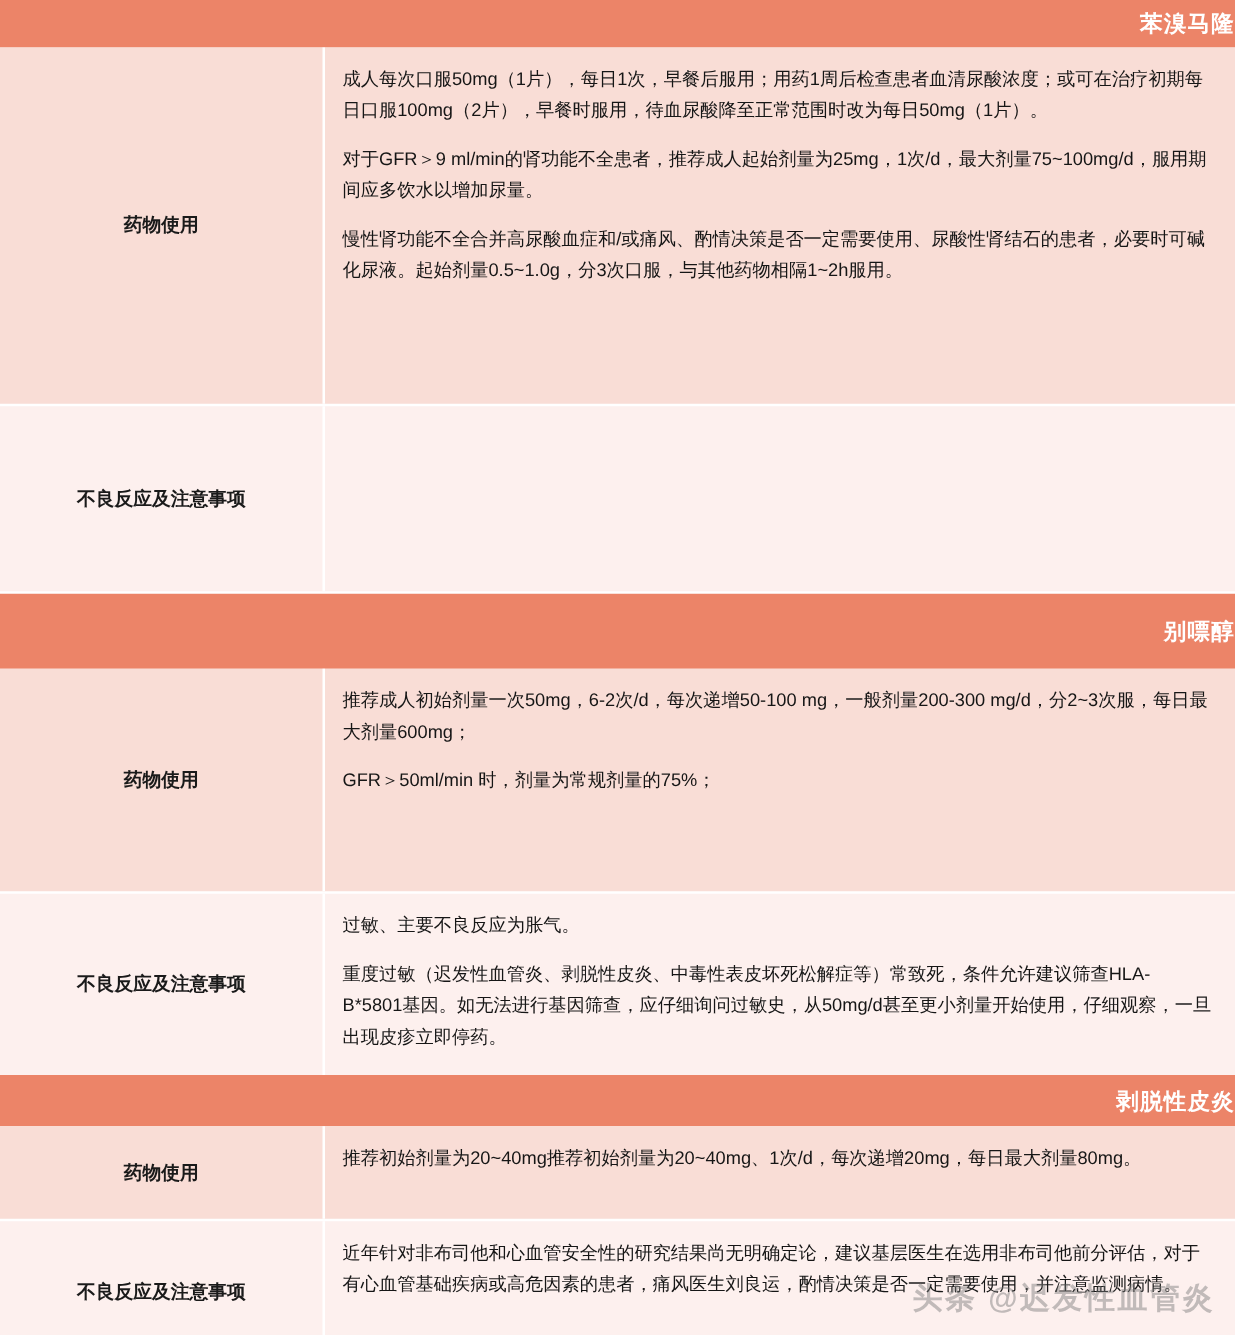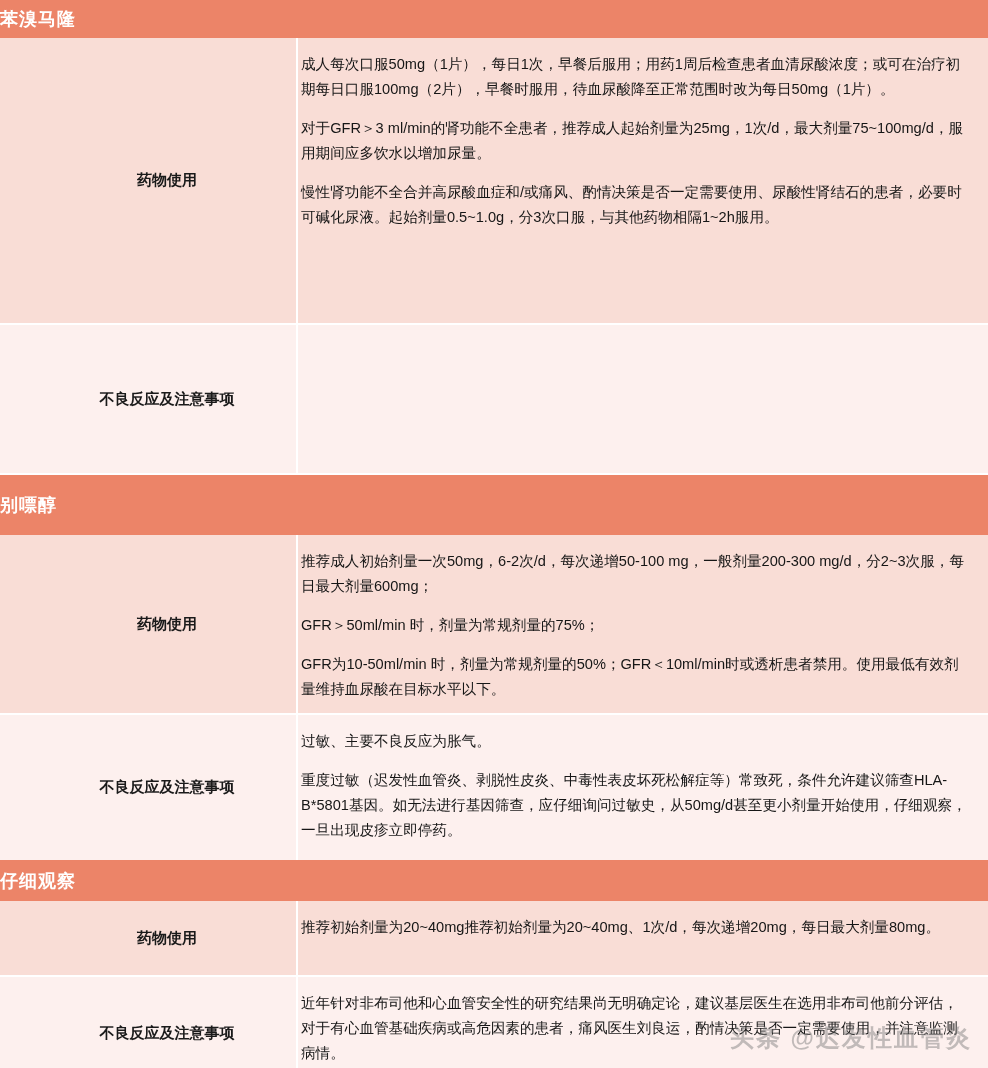--- a/index.html
+++ b/index.html
@@ -23,21 +23,21 @@
     position: relative;
   }
   .section-header {
     background: #ec8468;
     color: #ffffff;
     font-size: 18px;
     font-weight: bold;
     text-align: center;
     display: flex;
     align-items: center;
-    justify-content: flex-start;
+    justify-content: flex-end;
     letter-spacing: 1px;
     flex: none;
   }
   .h1 { height: 38px; }
   .h2 { height: 60px; }
   .h3 { height: 41px; }
 
   .row {
     display: flex;
     flex-direction: row;
@@ -59,31 +59,30 @@
     flex: none;
     display: flex;
     align-items: center;
     justify-content: center;
     font-size: 15px;
     font-weight: bold;
     color: #1a1a1a;
     text-align: center;
     box-sizing: border-box;
     padding: 0 6px;
-    margin-left: 38px;
   }
   .divider {
     width: 2px;
     flex: none;
     background: #ffffff;
   }
   .content-cell {
     flex: 1;
     box-sizing: border-box;
-    padding: 14px 16px 10px 3px;
+    padding: 14px 16px 10px 14px;
     font-size: 14.6px;
     line-height: 1.72;
     color: #161616;
     overflow: hidden;
   }
   .content-cell p {
     margin: 0 0 14px 0;
   }
   .content-cell p:last-child {
     margin-bottom: 0;
@@ -121,21 +120,21 @@
 
   <div class="section-header h1">
     <span>苯溴马隆</span>
   </div>
 
   <div class="row shade-a r1">
     <div class="label-cell">药物使用</div>
     <div class="divider"></div>
     <div class="content-cell">
       <p>成人每次口服50mg（1片），每日1次，早餐后服用；用药1周后检查患者血清尿酸浓度；或可在治疗初期每日口服100mg（2片），早餐时服用，待血尿酸降至正常范围时改为每日50mg（1片）。</p>
-      <p>对于GFR＞3 ml/min的肾功能不全患者，推荐成人起始剂量为25mg，1次/d，最大剂量75~100mg/d，服用期间应多饮水以增加尿量。</p>
+      <p>对于GFR＞9 ml/min的肾功能不全患者，推荐成人起始剂量为25mg，1次/d，最大剂量75~100mg/d，服用期间应多饮水以增加尿量。</p>
       <p>慢性肾功能不全合并高尿酸血症和/或痛风、酌情决策是否一定需要使用、尿酸性肾结石的患者，必要时可碱化尿液。起始剂量0.5~1.0g，分3次口服，与其他药物相隔1~2h服用。</p>
     </div>
   </div>
 
   <div class="row-sep"></div>
 
   <div class="row shade-b r2">
     <div class="label-cell">不良反应及注意事项</div>
     <div class="divider"></div>
   </div>
@@ -145,37 +144,36 @@
   <div class="section-header h2">
     <span>别嘌醇</span>
   </div>
 
   <div class="row shade-a r3">
     <div class="label-cell">药物使用</div>
     <div class="divider"></div>
     <div class="content-cell">
       <p>推荐成人初始剂量一次50mg，6-2次/d，每次递增50-100 mg，一般剂量200-300 mg/d，分2~3次服，每日最大剂量600mg；</p>
       <p>GFR＞50ml/min 时，剂量为常规剂量的75%；</p>
-      <p>GFR为10-50ml/min 时，剂量为常规剂量的50%；GFR＜10ml/min时或透析患者禁用。使用最低有效剂量维持血尿酸在目标水平以下。</p>
     </div>
   </div>
 
   <div class="row-sep"></div>
 
   <div class="row shade-b r4">
     <div class="label-cell">不良反应及注意事项</div>
     <div class="divider"></div>
     <div class="content-cell">
       <p>过敏、主要不良反应为胀气。</p>
       <p>重度过敏（迟发性血管炎、剥脱性皮炎、中毒性表皮坏死松解症等）常致死，条件允许建议筛查HLA- B*5801基因。如无法进行基因筛查，应仔细询问过敏史，从50mg/d甚至更小剂量开始使用，仔细观察，一旦出现皮疹立即停药。</p>
     </div>
   </div>
 
   <div class="section-header h3">
-    <span>仔细观察</span>
+    <span>剥脱性皮炎</span>
   </div>
 
   <div class="row shade-a r5">
     <div class="label-cell">药物使用</div>
     <div class="divider"></div>
     <div class="content-cell">
       <p>推荐初始剂量为20~40mg推荐初始剂量为20~40mg、1次/d，每次递增20mg，每日最大剂量80mg。</p>
     </div>
   </div>
 

